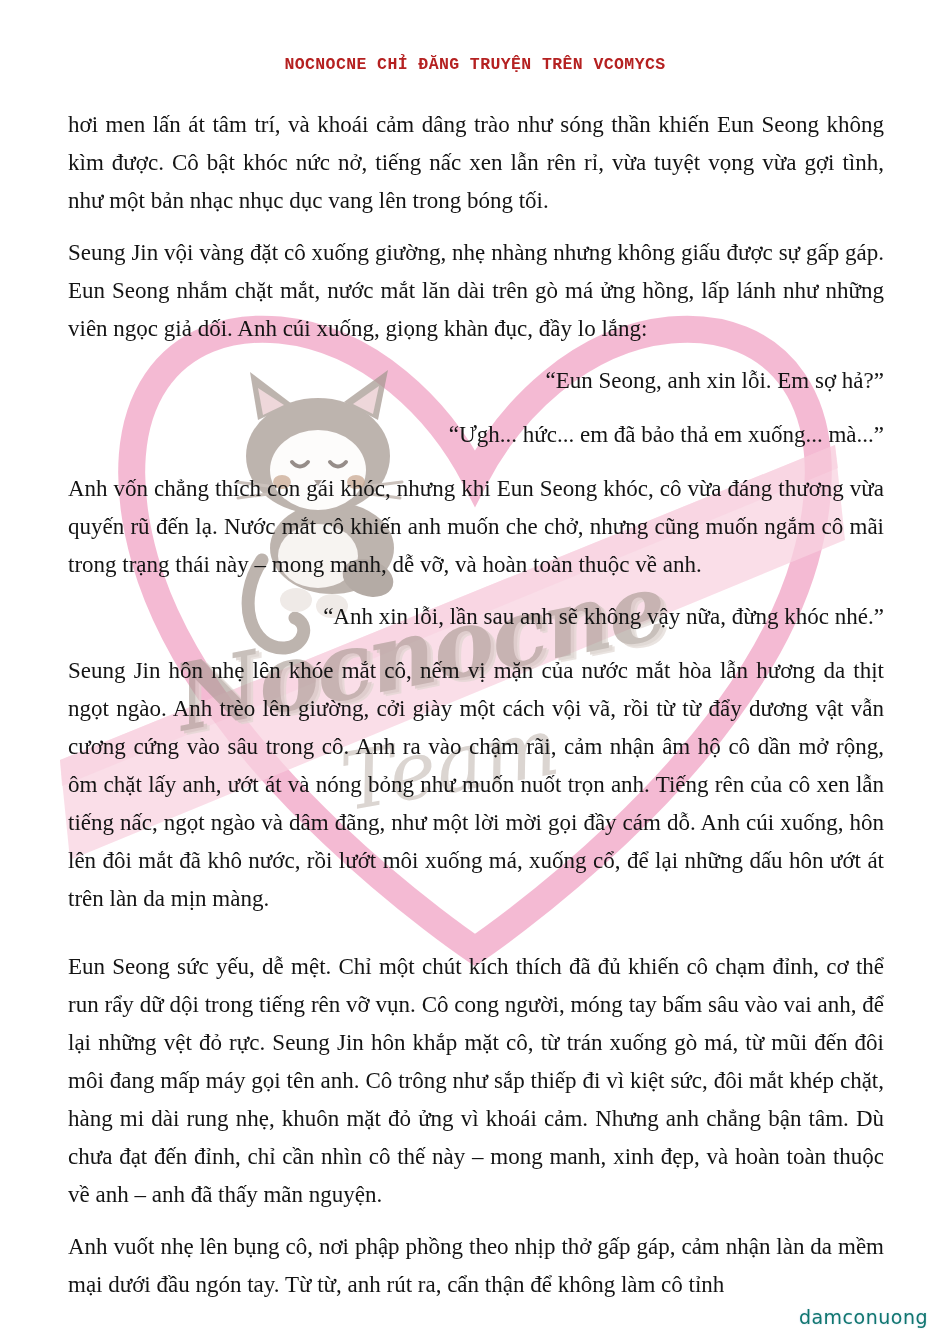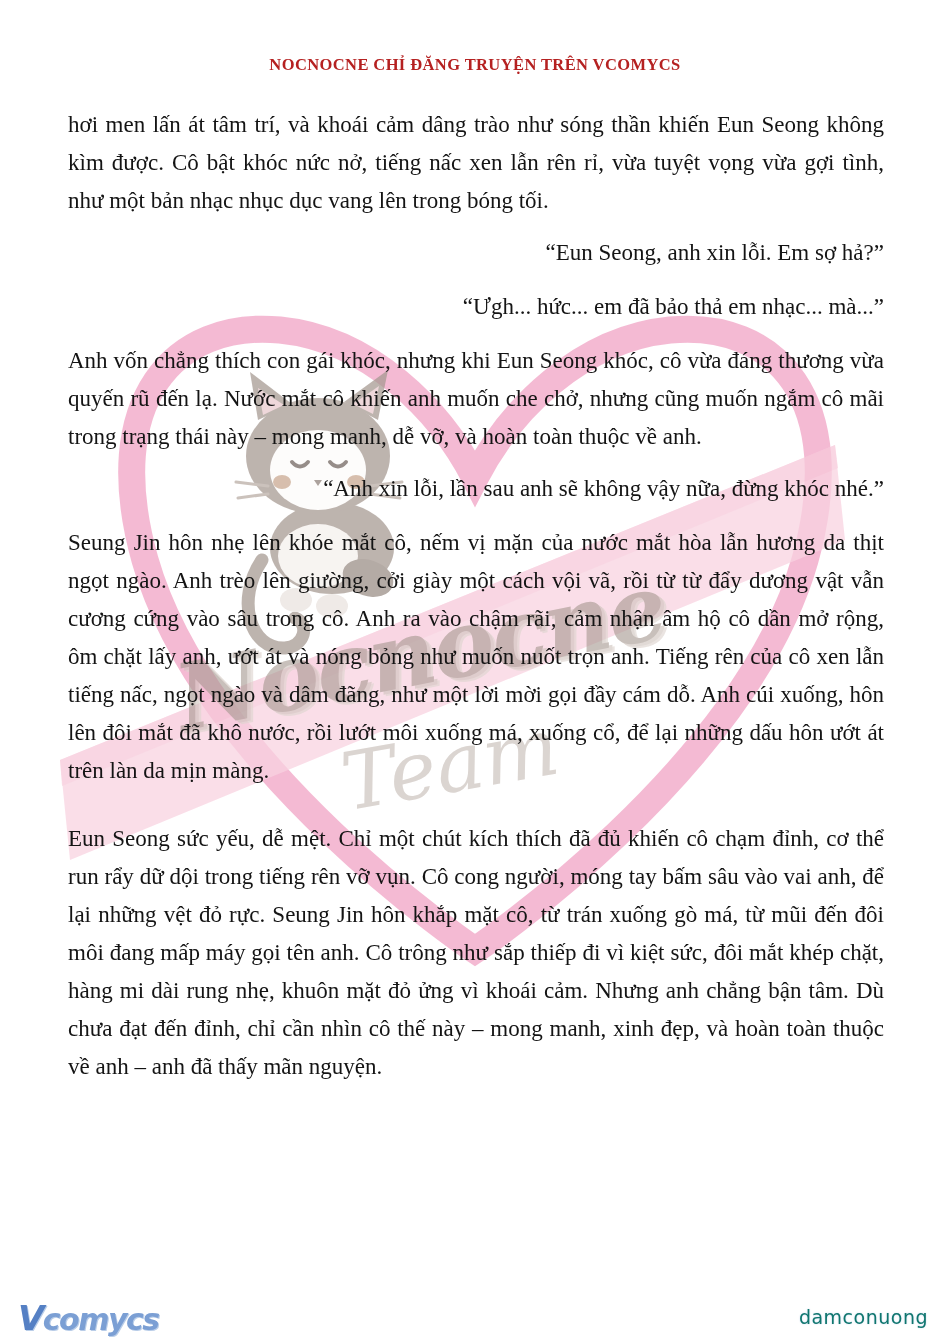--- a/index.html
+++ b/index.html
@@ -63,21 +63,21 @@
   .content {
     position: relative;
     z-index: 3;
   }
   .header-title {
     position: absolute;
     left: 0;
     top: 55px;
     width: 950px;
     text-align: center;
-    font-family: Liberation Serif, serif;
+    font-family: Liberation Mono, monospace;
     font-weight: bold;
     font-size: 16.5px;
     letter-spacing: 0.4px;
     color: #b52121;
     white-space: nowrap;
   }
   .body-text {
     position: absolute;
     left: 68px;
     top: 106px;
@@ -195,27 +195,28 @@
     <div class="wm-nocnocne">Nocnocne</div>
     <div class="wm-team">Team</div>
   </div>
 
   <div class="content">
 
     <div class="header-title">NOCNOCNE CHỈ ĐĂNG TRUYỆN TRÊN VCOMYCS</div>
 
     <div class="body-text">
       <p class="para tight">hơi men lấn át tâm trí, và khoái cảm dâng trào như sóng thần khiến Eun Seong không kìm được. Cô bật khóc nức nở, tiếng nấc xen lẫn rên rỉ, vừa tuyệt vọng vừa gợi tình, như một bản nhạc nhục dục vang lên trong bóng tối.</p>
+      <p class="para tight">Seung Jin vội vàng đặt cô xuống giường, nhẹ nhàng nhưng không giấu được sự gấp gáp. Eun Seong nhắm chặt mắt, nước mắt lăn dài trên gò má ửng hồng, lấp lánh như những viên ngọc giả dối. Anh cúi xuống, giọng khàn đục, đầy lo lắng:</p>
       <p class="para dialogue">“Eun Seong, anh xin lỗi. Em sợ hả?”</p>
-      <p class="para dialogue">“Ưgh... hức... em đã bảo thả em nhạc... mà...”</p>
+      <p class="para dialogue">“Ưgh... hức... em đã bảo thả em xuống... mà...”</p>
       <p class="para tight">Anh vốn chẳng thích con gái khóc, nhưng khi Eun Seong khóc, cô vừa đáng thương vừa quyến rũ đến lạ. Nước mắt cô khiến anh muốn che chở, nhưng cũng muốn ngắm cô mãi trong trạng thái này – mong manh, dễ vỡ, và hoàn toàn thuộc về anh.</p>
       <p class="para dialogue">“Anh xin lỗi, lần sau anh sẽ không vậy nữa, đừng khóc nhé.”</p>
       <p class="para last-before-gap">Seung Jin hôn nhẹ lên khóe mắt cô, nếm vị mặn của nước mắt hòa lẫn hương da thịt ngọt ngào. Anh trèo lên giường, cởi giày một cách vội vã, rồi từ từ đẩy dương vật vẫn cương cứng vào sâu trong cô. Anh ra vào chậm rãi, cảm nhận âm hộ cô dần mở rộng, ôm chặt lấy anh, ướt át và nóng bỏng như muốn nuốt trọn anh. Tiếng rên của cô xen lẫn tiếng nấc, ngọt ngào và dâm đãng, như một lời mời gọi đầy cám dỗ. Anh cúi xuống, hôn lên đôi mắt đã khô nước, rồi lướt môi xuống má, xuống cổ, để lại những dấu hôn ướt át trên làn da mịn màng.</p>
       <p class="para tight">Eun Seong sức yếu, dễ mệt. Chỉ một chút kích thích đã đủ khiến cô chạm đỉnh, cơ thể run rẩy dữ dội trong tiếng rên vỡ vụn. Cô cong người, móng tay bấm sâu vào vai anh, để lại những vệt đỏ rực. Seung Jin hôn khắp mặt cô, từ trán xuống gò má, từ mũi đến đôi môi đang mấp máy gọi tên anh. Cô trông như sắp thiếp đi vì kiệt sức, đôi mắt khép chặt, hàng mi dài rung nhẹ, khuôn mặt đỏ ửng vì khoái cảm. Nhưng anh chẳng bận tâm. Dù chưa đạt đến đỉnh, chỉ cần nhìn cô thế này – mong manh, xinh đẹp, và hoàn toàn thuộc về anh – anh đã thấy mãn nguyện.</p>
+      <p class="para nomargin">Anh vuốt nhẹ lên bụng cô, nơi phập phồng theo nhịp thở gấp gáp, cảm nhận làn da mềm mại dưới đầu ngón tay. Từ từ, anh rút ra, cẩn thận để không làm cô tỉnh</p>
     </div>
   </div>
 
   <div class="footer">
-    <div class="logo-vcomycs"><span class="v-mark">V</span><span>comycs</span></div>
     <div class="footer-right">damconuong</div>
   </div>
 
 </div>
 
 </body></html>

